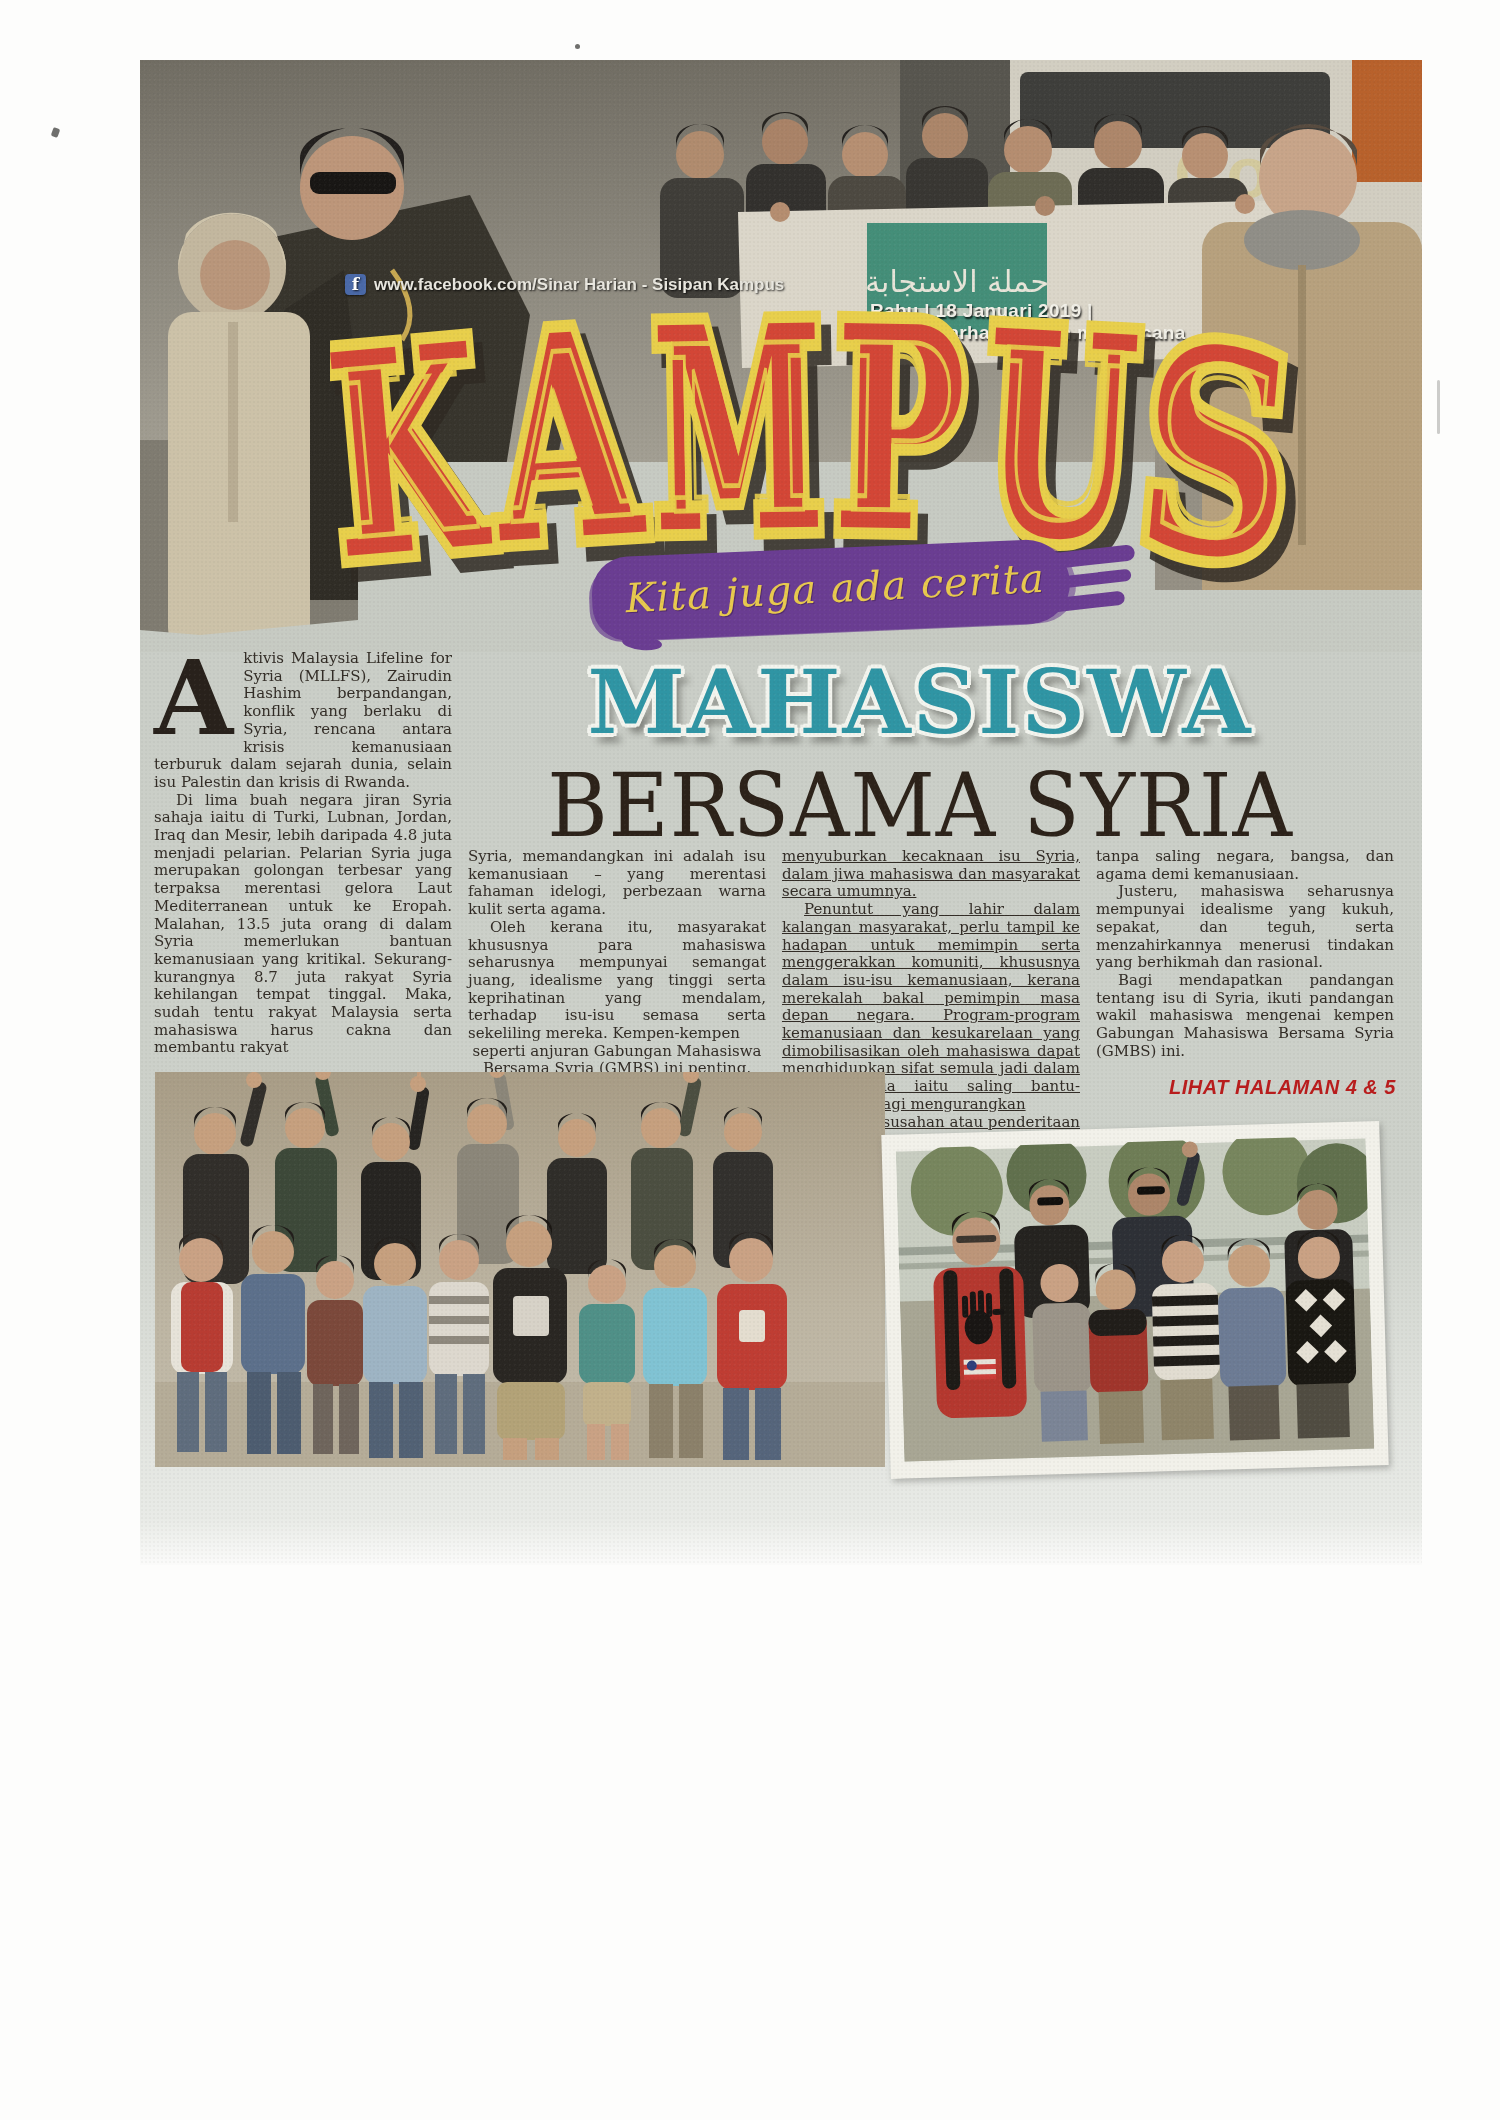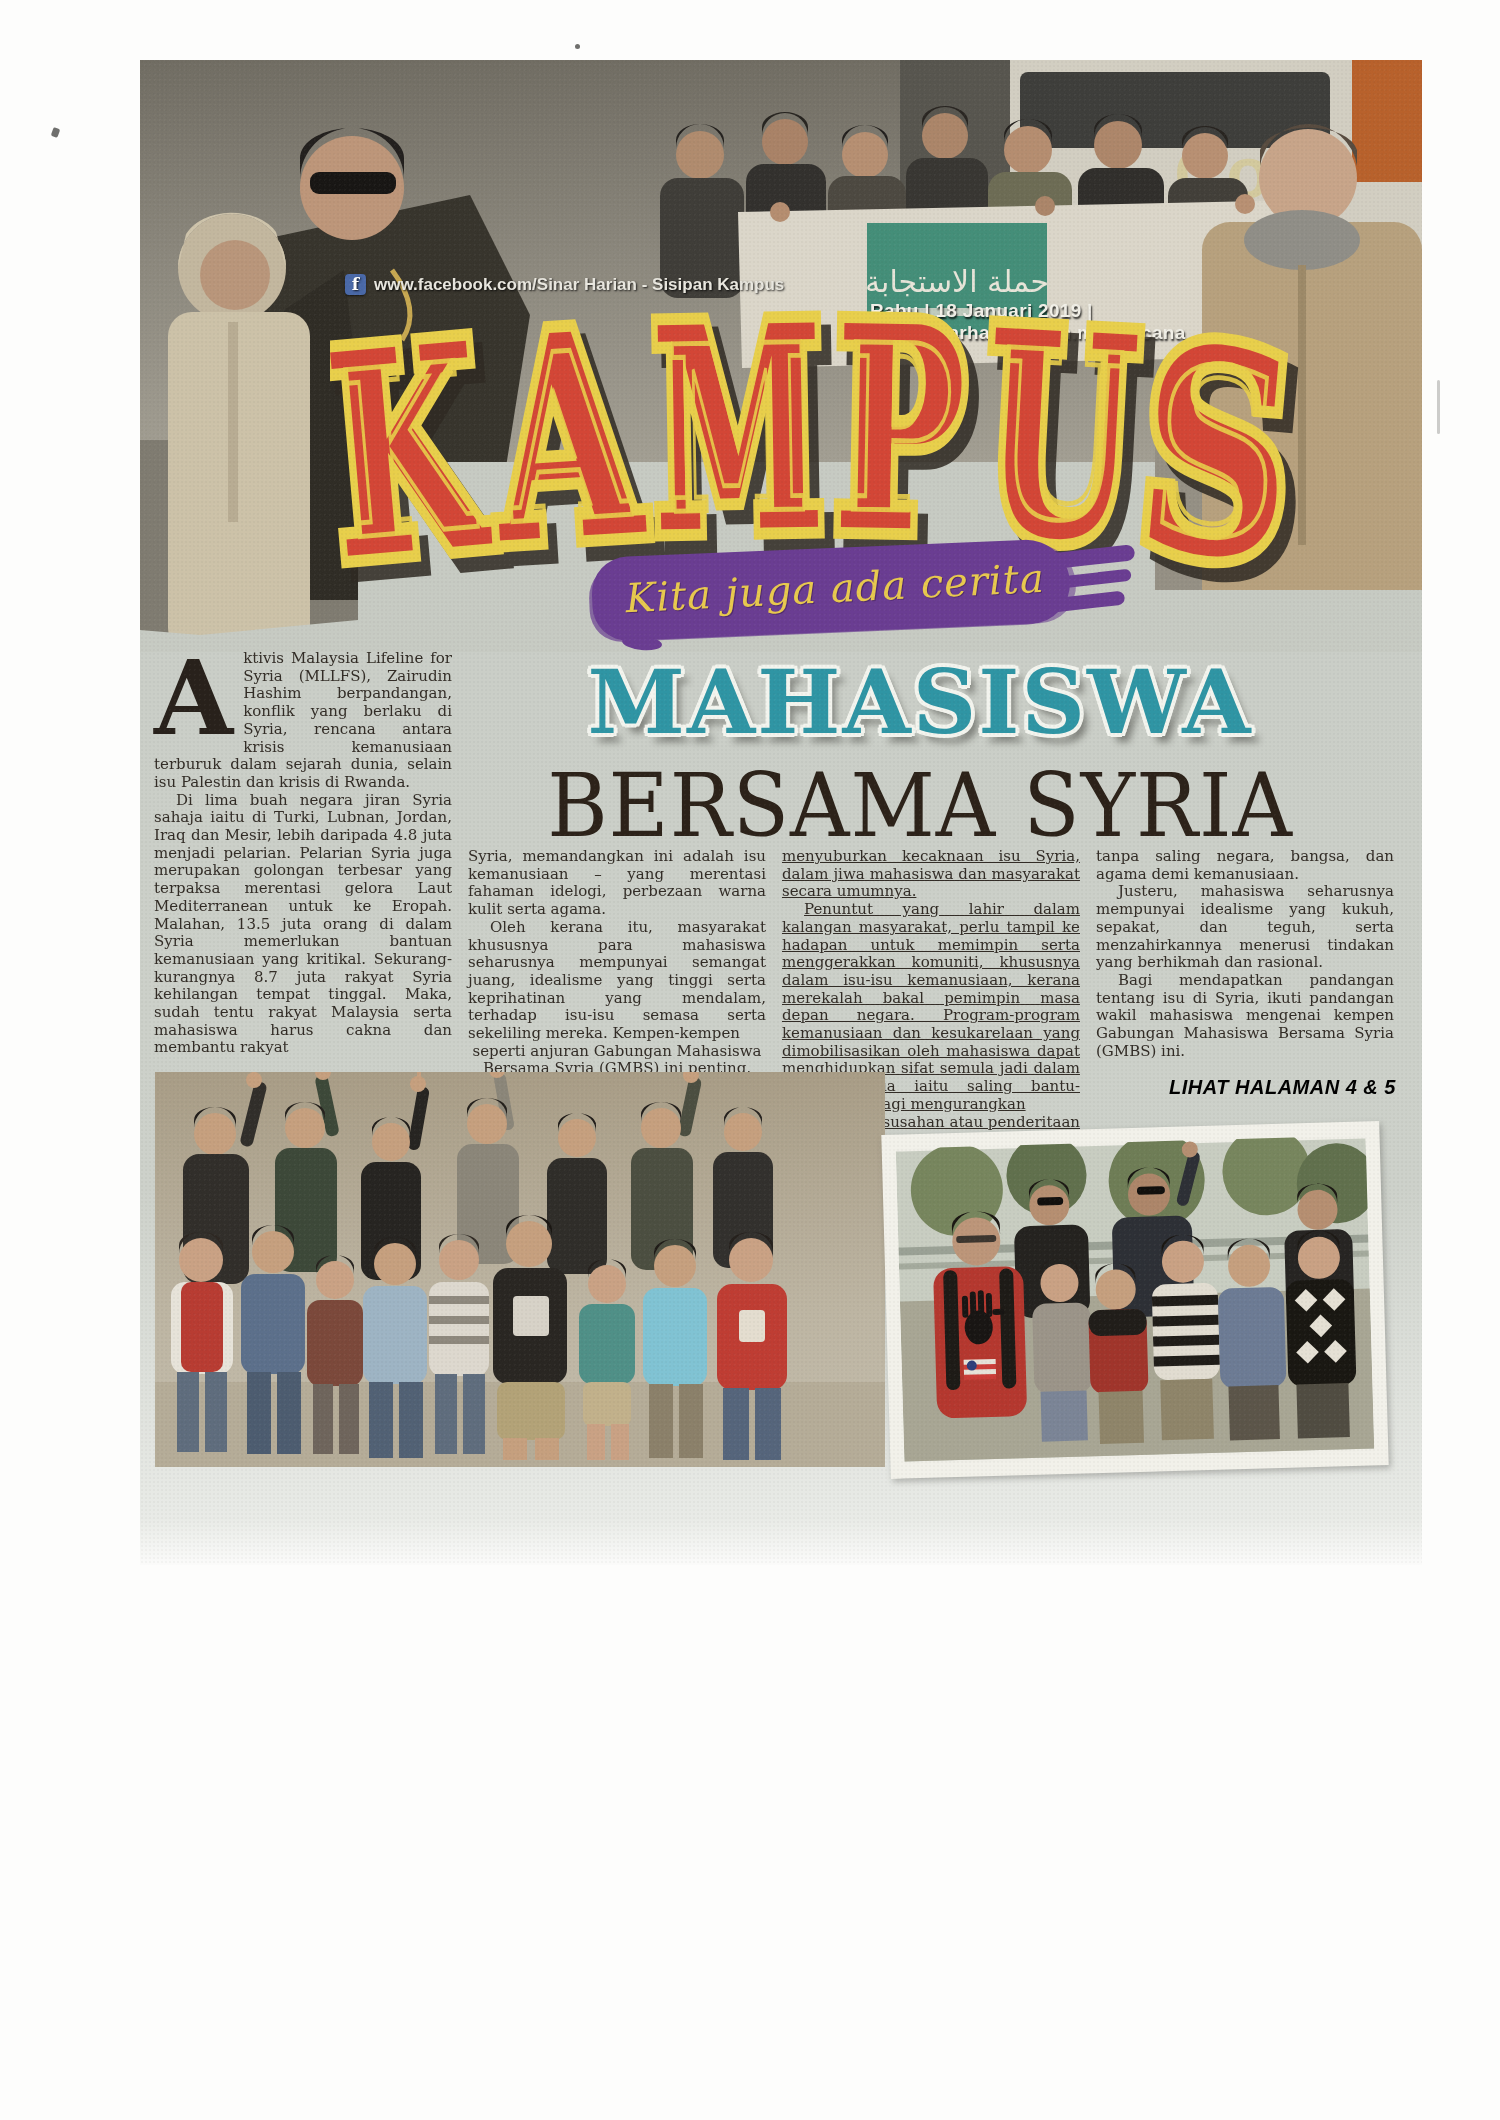--- a/index.html
+++ b/index.html
@@ -46,21 +46,21 @@
   
   .col{position:absolute;width:298px;font:15px/17.7px "DejaVu Serif",serif;color:#322c26;
        text-align:justify;}
   .col p{margin:0;}
   .col p.ind{text-indent:22px;}
   .dropcap{float:left;font:bold 102px/84px "DejaVu Serif",serif;color:#28211b;
            margin:6px 10px 0 0;}
   .centeredTail{text-align:center;text-indent:0;}
   .rightTail{text-align:right;text-indent:0;padding-left:54px;}
   #seePages{position:absolute;left:1096px;top:1076px;width:300px;text-align:right;
-     font:italic bold 20px "Liberation Sans",sans-serif;color:#000000;letter-spacing:.5px;}
+     font:italic bold 20px "Liberation Sans",sans-serif;color:#b91c1c;letter-spacing:.5px;}
 
   
   .photo{position:absolute;}
   #photoRightFrame{position:absolute;left:886px;top:1128px;width:498px;height:344px;background:#f2f1ea;
      padding:14px;box-sizing:border-box;transform:rotate(-1.6deg);
      box-shadow:2px 3px 6px rgba(70,70,65,.35);}
   #photoRightFrame svg{width:100%;height:100%;display:block;}
 </style>
 </head>
 <body>

